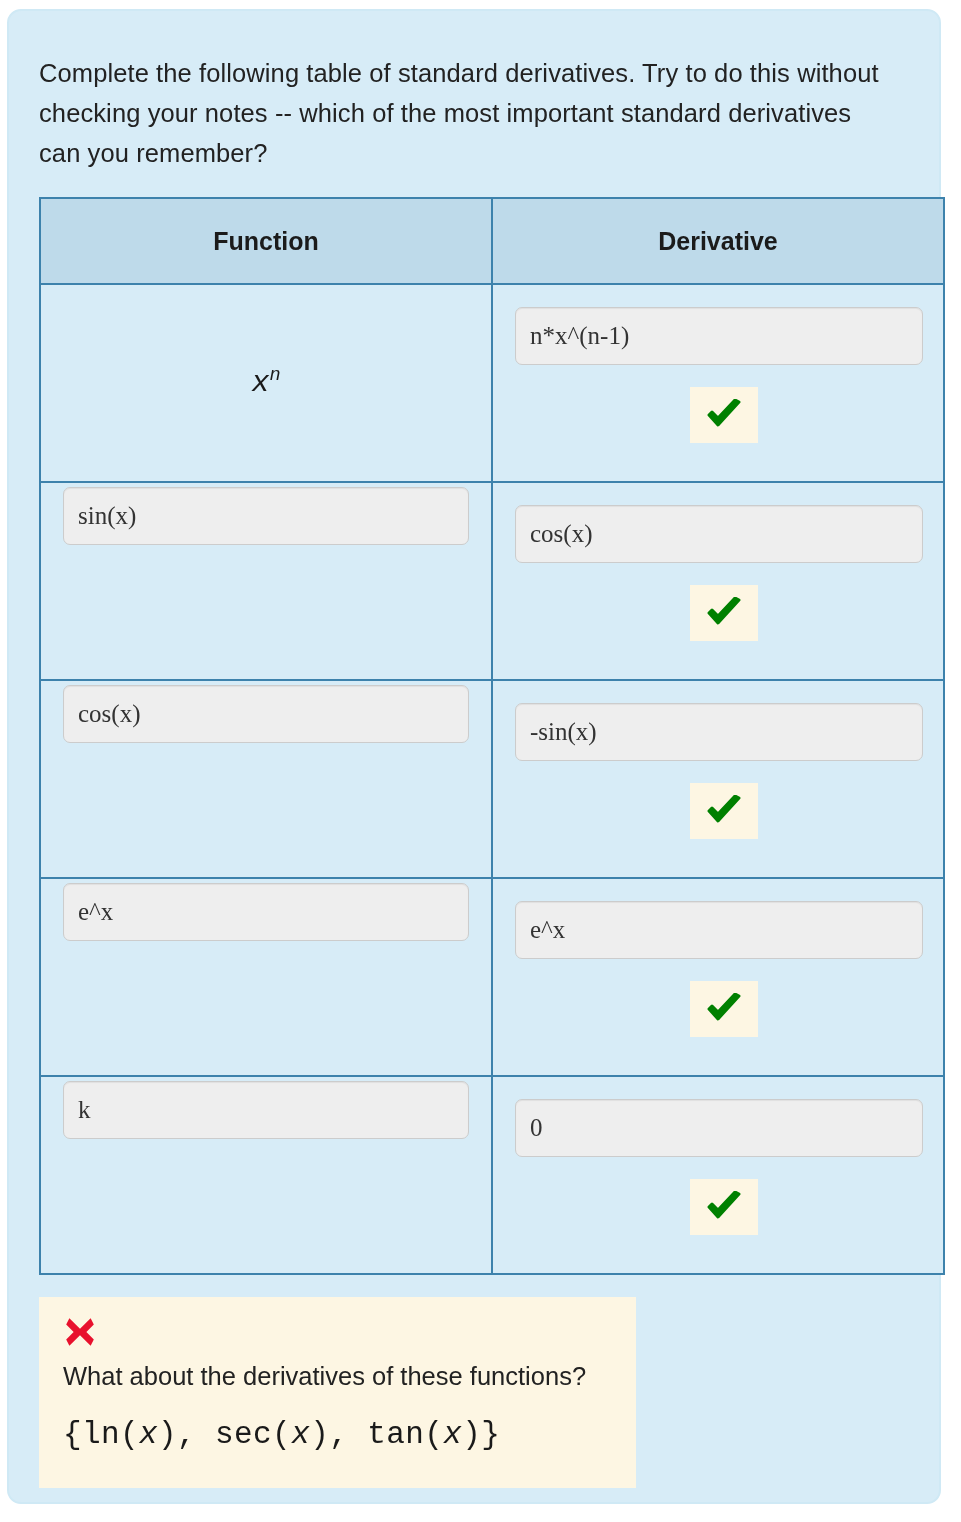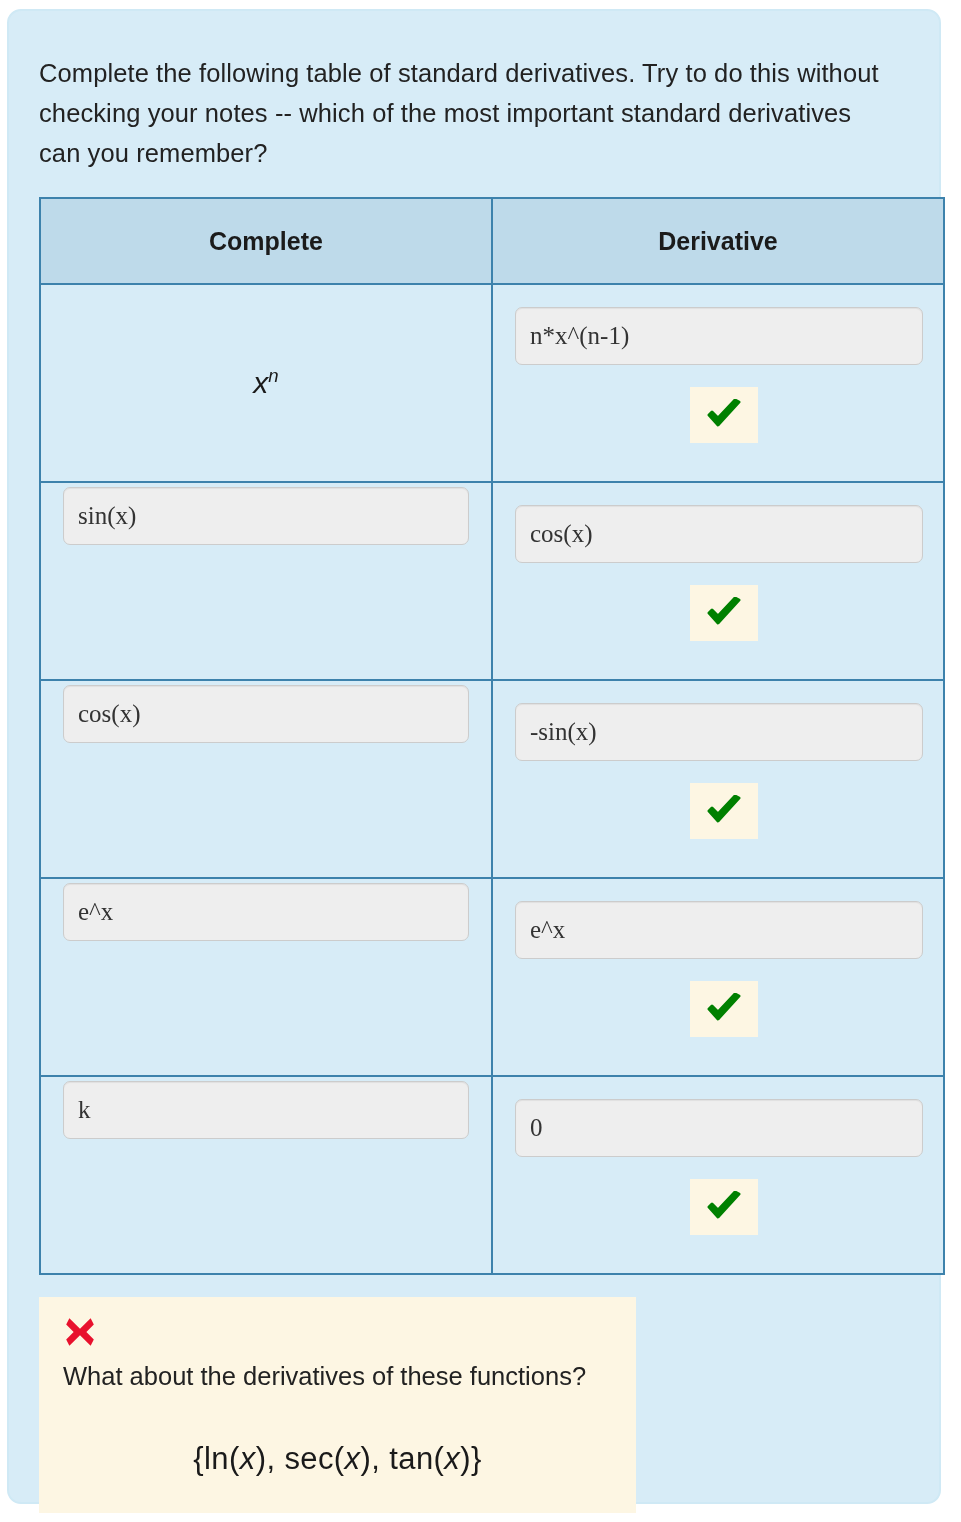--- a/index.html
+++ b/index.html
@@ -74,21 +74,21 @@
   .col-derivative { width: 452px; }
 
   
   .math-cell {
     display: flex;
     align-items: center;
     justify-content: center;
     height: 100%;
   }
   .math {
-    font-family: Liberation Sans, sans-serif;
+    font-family: Liberation Mono, monospace;
     font-style: italic;
     color: #1a1a1a;
   }
   .math-xn {
     font-size: 30px;
     line-height: 1;
   }
   .math-xn sup {
     font-size: 0.62em;
     font-style: italic;
@@ -159,23 +159,22 @@
     height: 34px;
     margin-bottom: 6px;
   }
   .feedback-text {
     font-size: 25.5px;
     color: #222222;
     line-height: 34px;
     margin: 0;
   }
   .feedback-math {
-    margin-top: 48px;
-    text-align: center;
-    font-family: Liberation Sans, sans-serif;
+    margin-top: 24px;
+    font-family: Liberation Mono, monospace;
     font-size: 31px;
     color: #1a1a1a;
     letter-spacing: 0.4px;
   }
   .feedback-math .fn { font-style: normal; }
   .feedback-math .var { font-style: italic; }
 </style>
 </head>
 <body>
 
@@ -184,21 +183,21 @@
 
     <p class="prompt">Complete the following table of standard derivatives. Try to do this without checking your notes -- which of the most important standard derivatives can you remember?</p>
 
     <table class="deriv-table">
       <colgroup>
         <col class="col-function">
         <col class="col-derivative">
       </colgroup>
       <thead>
         <tr>
-          <th>Complete</th>
+          <th>Function</th>
           <th>Derivative</th>
         </tr>
       </thead>
       <tbody>
 
         <tr>
           <td>
             <div class="math-cell">
               <span class="math math-xn"><span>x</span><sup>n</sup></span>
             </div>

